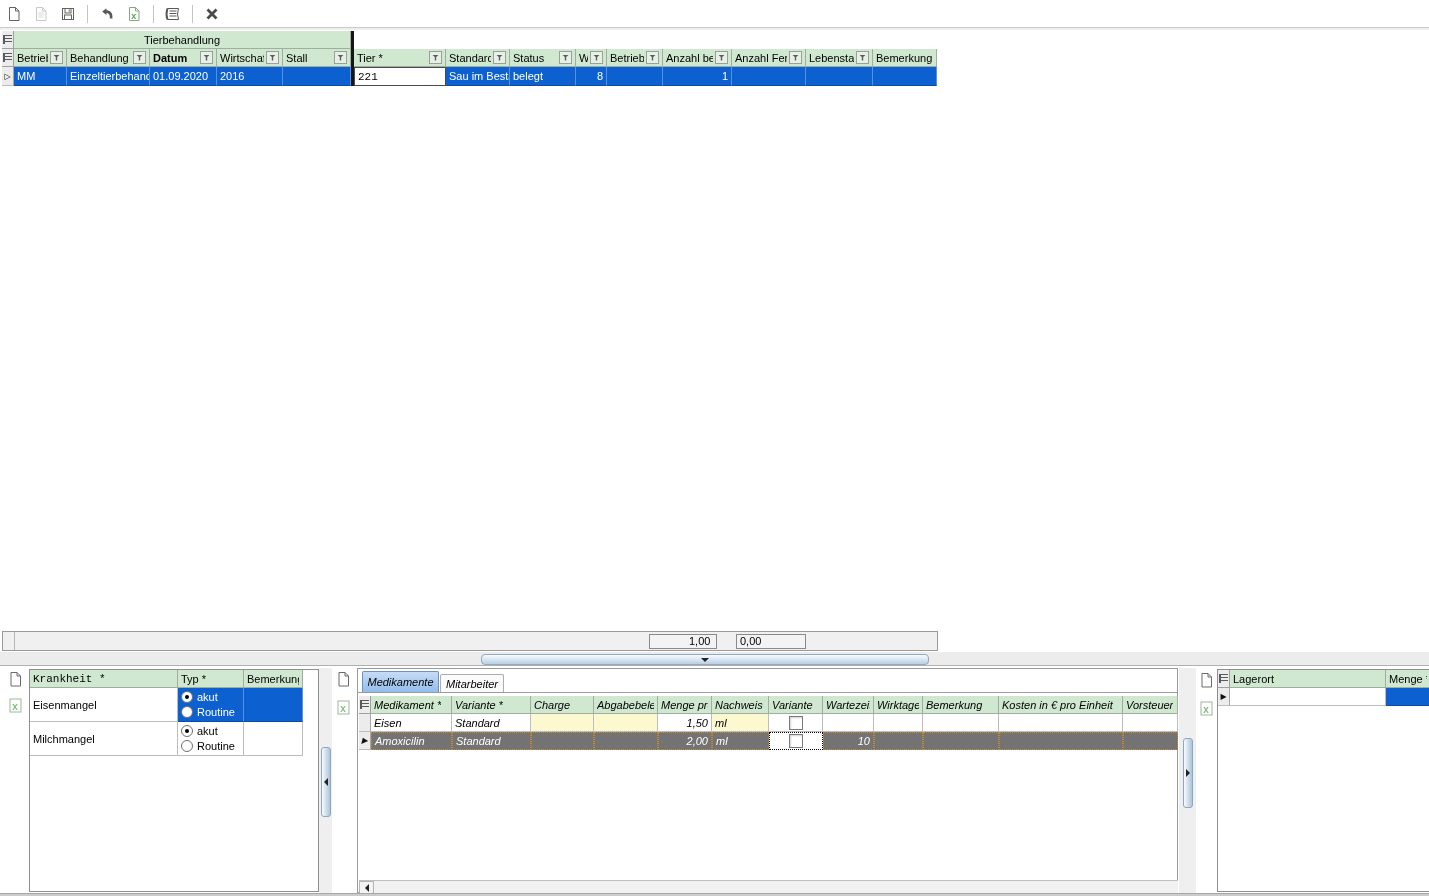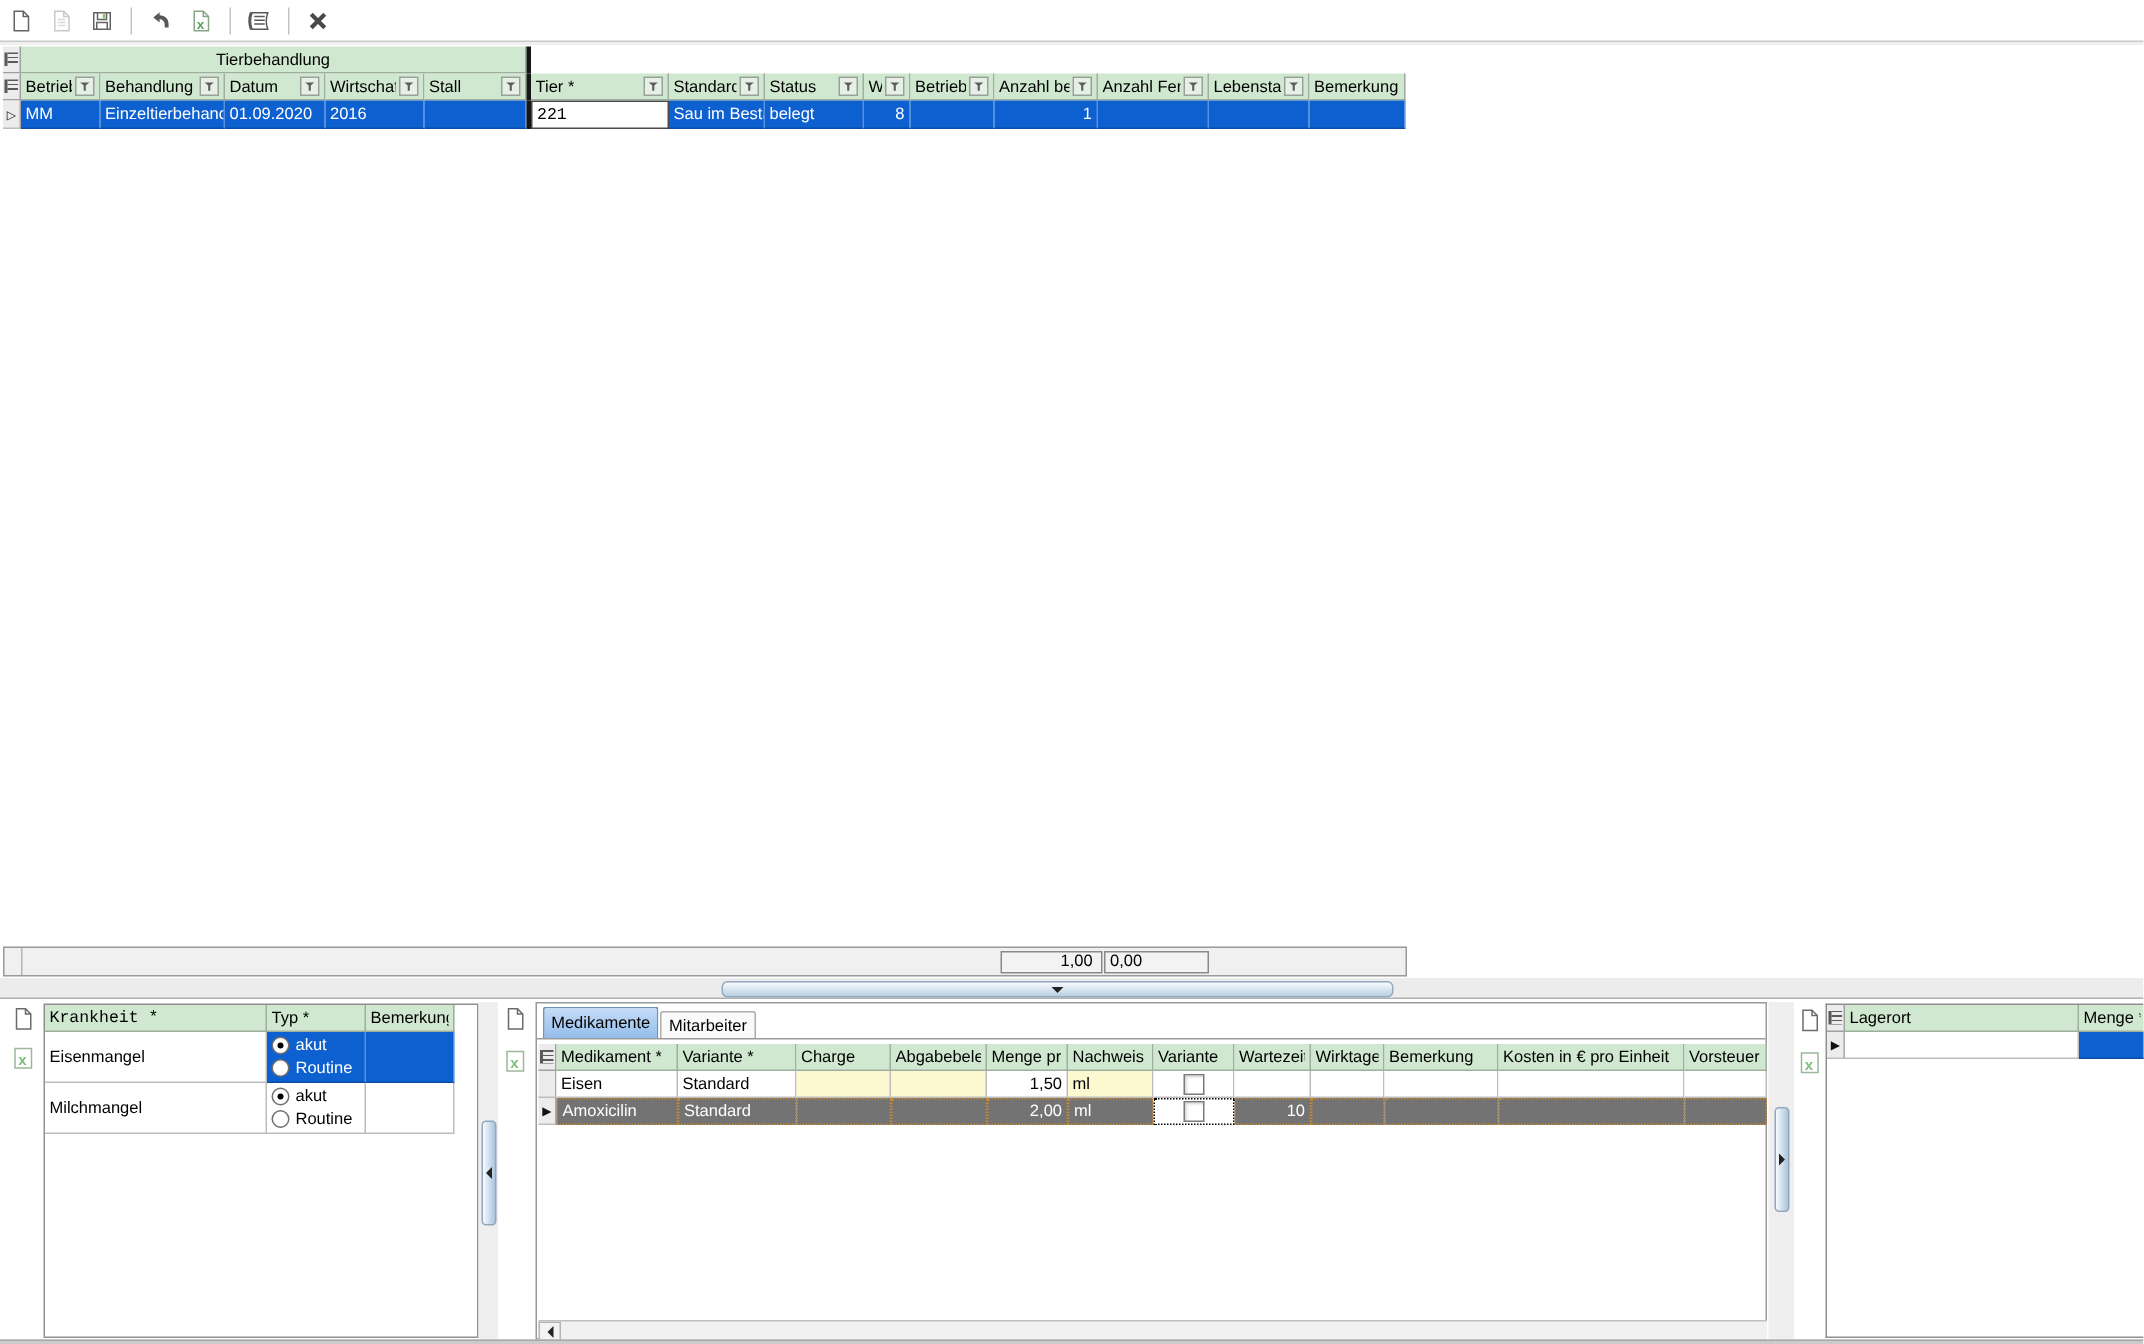--- a/index.html
+++ b/index.html
@@ -154,21 +154,21 @@
         <span class="fbox">
           <span class="funnel"></span>
         </span>
       </div>
     <div class="cell hdr" style="width:83px;">
         <span class="hlabel">Behandlung *</span>
         <span class="fbox">
           <span class="funnel"></span>
         </span>
       </div>
-    <div class="cell hdr" style="width:67px;">
+    <div class="cell hdr" style="width:67px;font-weight:bold;">
         <span class="hlabel">Datum</span>
         <span class="fbox">
           <span class="funnel"></span>
         </span>
       </div>
     <div class="cell hdr" style="width:66px;">
         <span class="hlabel">Wirtschaf</span>
         <span class="fbox">
           <span class="funnel"></span>
         </span>
@@ -278,21 +278,21 @@
         <span class="mtext"></span>
       </div>
     <div class="cell sel" style="width:64px;">
         <span class="mtext"></span>
       </div>
   </div>
 </div>
 
 <div class="abs" id="footerband">
   <div style="position:absolute;left:0;top:0;width:11px;height:100%;border-right:1px solid #b5b5b5;"></div>
-  <div class="sumbox" style="left:664px;width:68px;padding-left:39px;"><span>1,00</span></div>
+  <div class="sumbox" style="left:646px;width:68px;padding-left:39px;"><span>1,00</span></div>
   <div class="sumbox" style="left:733px;width:70px;"><span>0,00</span></div>
 </div>
 
 <div class="abs splitTrackH">
   <div class="thumbH">
       <span class="arrDown"></span>
     </div>
 </div>
 
 <span class="abs" style="left:8px;top:671px;">
@@ -370,21 +370,21 @@
       <path d="M9 1.5v3.5h3.5" fill="none" stroke="#6b6b6b"></path>
     </svg>
 </span>
 <span class="abs" style="left:336px;top:699px;">
   <svg width="15" height="17">
       <rect x="2" y="2" width="11" height="13" fill="#fff" stroke="#9ab89a"></rect>
       <text x="4.2" y="13" font-size="10" font-weight="bold" fill="#7fbf7f" font-family="Liberation Sans,sans-serif">x</text>
     </svg>
 </span>
 
-<div class="abs" style="left:357px;top:668px;width:821px;height:225px;background:#fff;border:1px solid #9a9a9a;box-sizing:border-box;">
+<div class="abs" style="left:357px;top:668px;width:821px;height:225px;background:#fff;border:1px solid #9a9a9a;box-sizing:border-box;font-style:italic;">
   <div class="tab-active">
       <span>Medikamente</span>
     </div>
   <div class="tab-inactive">
       <span>Mitarbeiter</span>
     </div>
   <div class="tabline"></div>
 
   <div class="row" style="position:absolute;left:1px;top:27px;height:18px;">
     <div class="corner" style="width:12px;">

